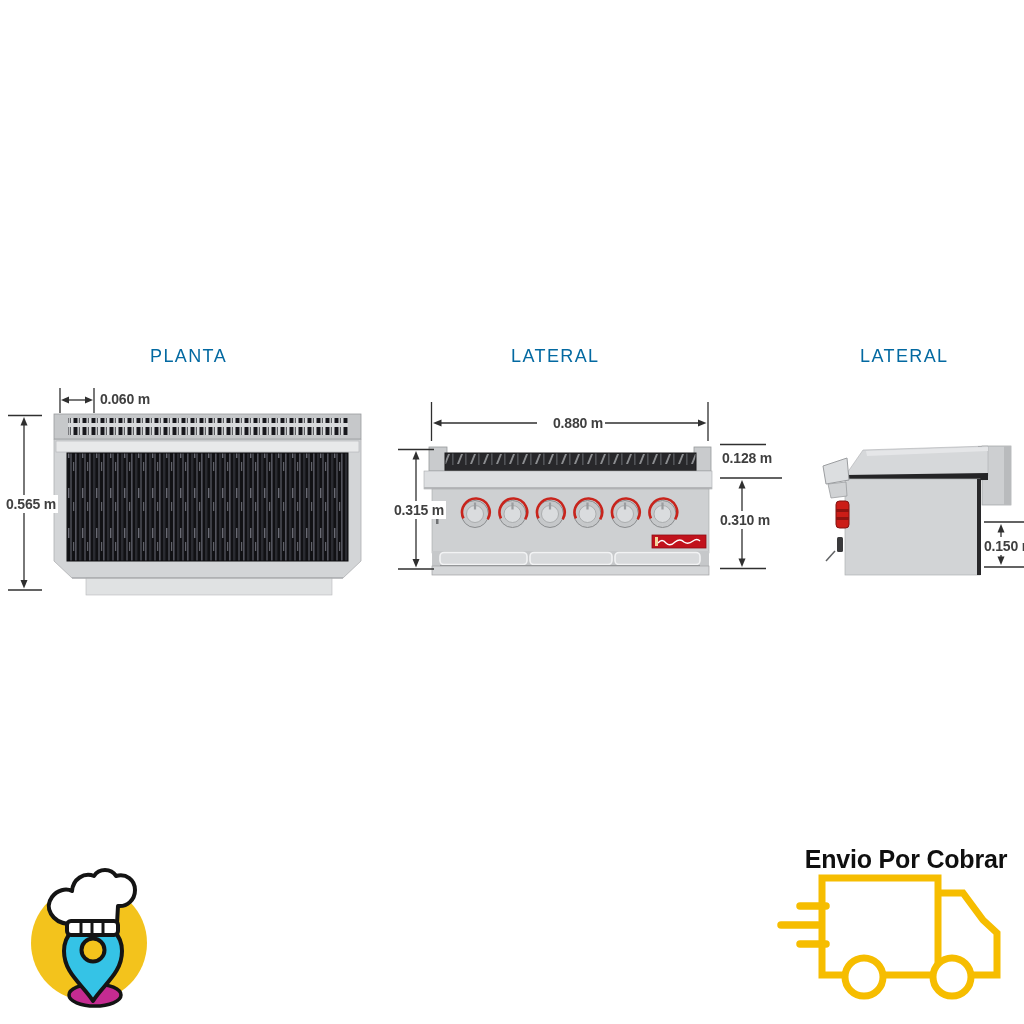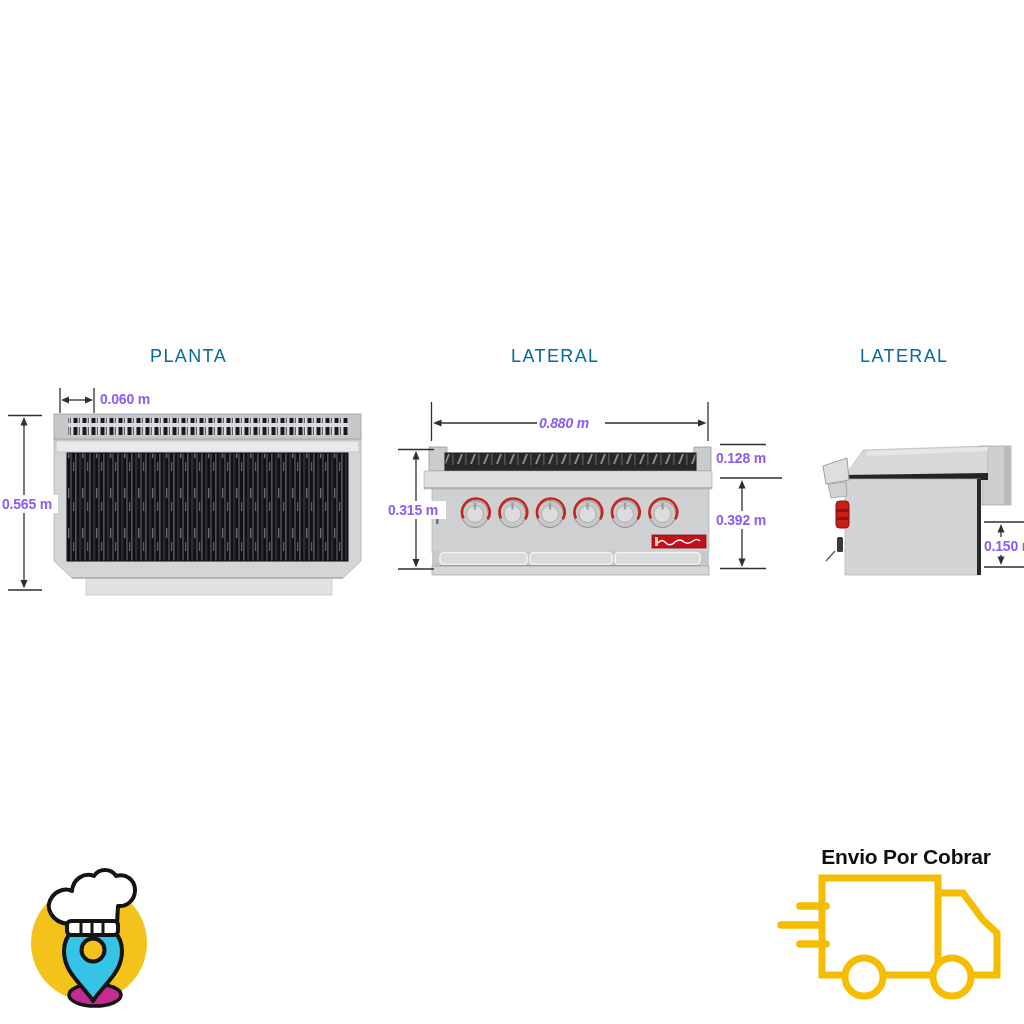--- a/index.html
+++ b/index.html
@@ -6,27 +6,27 @@
   .canvas{
     position:relative;width:1024px;height:1024px;background:#ffffff;
     overflow:hidden;font-family:"Liberation Sans", sans-serif;
   }
   .art{position:absolute;left:0;top:0;width:1024px;height:1024px;}
   .view-label{
     position:absolute;text-align:left;color:#0369a1;
     font-size:18px;font-weight:400;letter-spacing:1.4px;
   }
   .dim{
-    position:absolute;color:#8b5cf6;font-size:14px;font-weight:700;
-    letter-spacing:-0.2px;white-space:nowrap;text-align:left;
+    position:absolute;color:#404040;font-size:14px;font-weight:700;
+    letter-spacing:-0.2px;white-space:nowrap;text-align:right;
   }
   .gap{background:#ffffff;padding:1px 2px;}
   .shipping-label{
     position:absolute;left:800px;top:845px;width:212px;text-align:center;
-    color:#0f0f0f;font-size:21px;font-weight:700;letter-spacing:-0.2px;
+    color:#0f0f0f;font-size:25px;font-weight:700;letter-spacing:-0.2px;
   }
 </style>
 </head>
 <body>
 
 <div class="canvas">
 
   <svg class="art" viewBox="0 0 1024 1024">
     <defs>
       <pattern id="ventPat" width="9" height="17" patternUnits="userSpaceOnUse">
@@ -183,21 +183,21 @@
     </g>
   </svg>
 
   <div class="view-label" style="left:150px;top:346px;width:120px;">PLANTA</div>
   <div class="view-label" style="left:511px;top:346px;width:120px;">LATERAL</div>
   <div class="view-label" style="left:860px;top:346px;width:120px;">LATERAL</div>
 
   <span class="dim" style="left:100px;top:391px;">0.060 m</span>
   <span class="dim gap" style="left:0px;top:495px;width:54px;">0.565 m</span>
 
-  <span class="dim gap" style="left:537px;top:414px;width:64px;font-style:italic;">0.880 m</span>
+  <span class="dim gap" style="left:537px;top:414px;width:64px;">0.880 m</span>
   <span class="dim gap" style="left:386px;top:501px;width:56px;">0.315 m</span>
   <span class="dim" style="left:716px;top:450px;width:56px;">0.128 m</span>
-  <span class="dim gap" style="left:714px;top:511px;width:54px;">0.392 m</span>
+  <span class="dim gap" style="left:714px;top:511px;width:54px;">0.310 m</span>
 
   <span class="dim gap" style="left:982px;top:537px;">0.150 m</span>
 
   <div class="shipping-label">Envio Por Cobrar</div>
 </div>
 
 </body></html>

